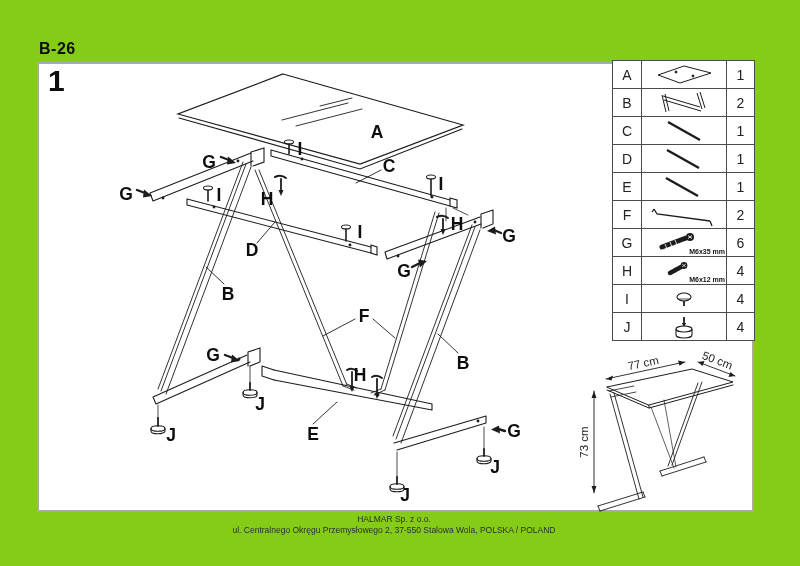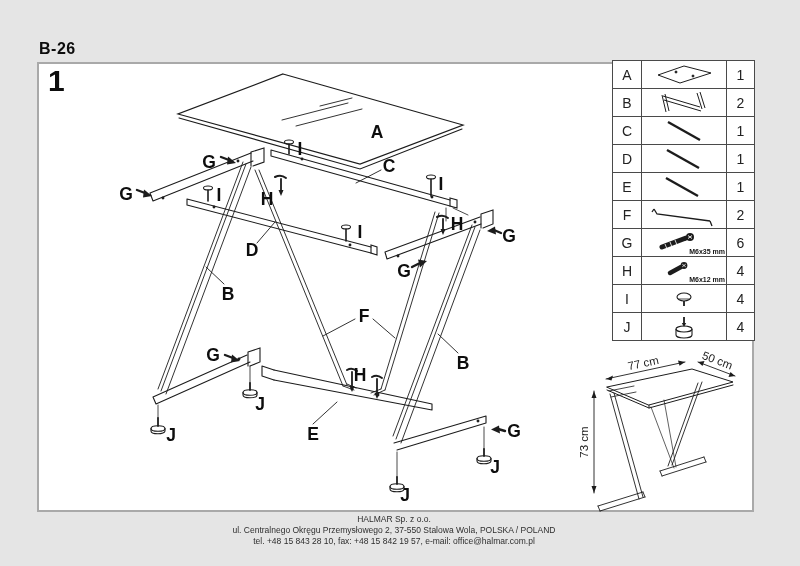--- a/index.html
+++ b/index.html
@@ -1,16 +1,16 @@
 <!DOCTYPE html>
 <html><head>
 <meta charset="utf-8">
 <style>
   html,body{margin:0;padding:0;background:#ffffff;}
-  .page{position:relative;width:800px;height:566px;background:#e5e5e5;overflow:hidden;
+  .page{position:relative;width:800px;height:566px;background:#84cc16;overflow:hidden;
         font-family:"Liberation Sans",sans-serif;color:#111;}
   .model-code{position:absolute;left:39px;top:40px;font-size:16px;font-weight:bold;color:#0d0d0d;letter-spacing:.5px;}
   .main-box{position:absolute;left:37px;top:62px;width:717px;height:450px;border:2px solid #a9a9a9;box-sizing:border-box;background:#fff;}
   .step-number{position:absolute;left:48px;top:64px;font-size:30px;font-weight:bold;color:#0d0d0d;}
   .diagram-svg{position:absolute;left:0;top:0;width:800px;height:566px;}
 
   
   .parts-table{position:absolute;left:612px;top:60px;width:143px;background:#fff;
                border:1.5px solid #4a4a4a;box-sizing:border-box;
                display:grid;grid-template-columns:29px 85px 1fr;}
@@ -312,16 +312,15 @@
         <ellipse cx="36" cy="15" rx="8" ry="3"></ellipse>
         <path d="M28,15 L28,21 A8,3 0 0 0 44,21 L44,15"></path>
       </svg>
       </div>
     <div class="pt-cell pt-bottom pt-last">4</div>
   </div>
 
   <div class="footer">
     <div>HALMAR Sp. z o.o.</div>
     <div>ul. Centralnego Okręgu Przemysłowego 2, 37-550 Stalowa Wola, POLSKA / POLAND</div>
-    <div>tel. +48 15 843 28 10, fax: +48 15 842 19 57, e-mail: office@halmar.com.pl</div>
   </div>
 
 </div>
 
 </body></html>

